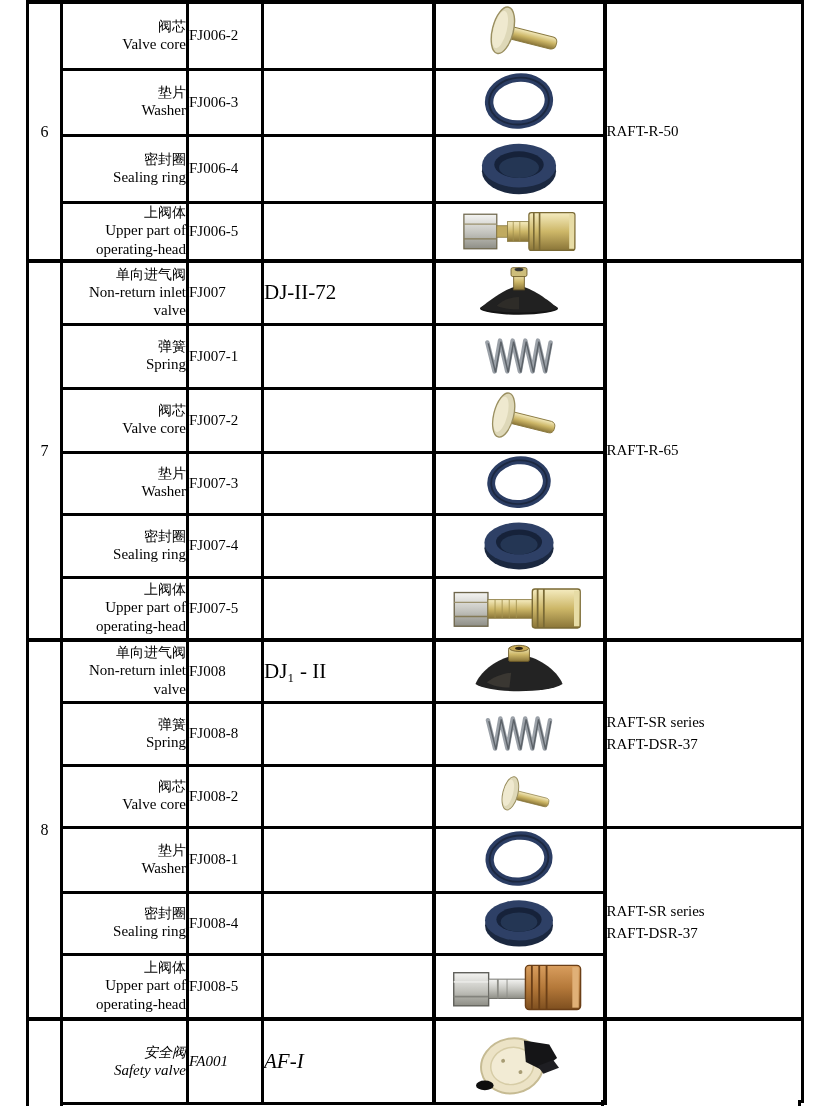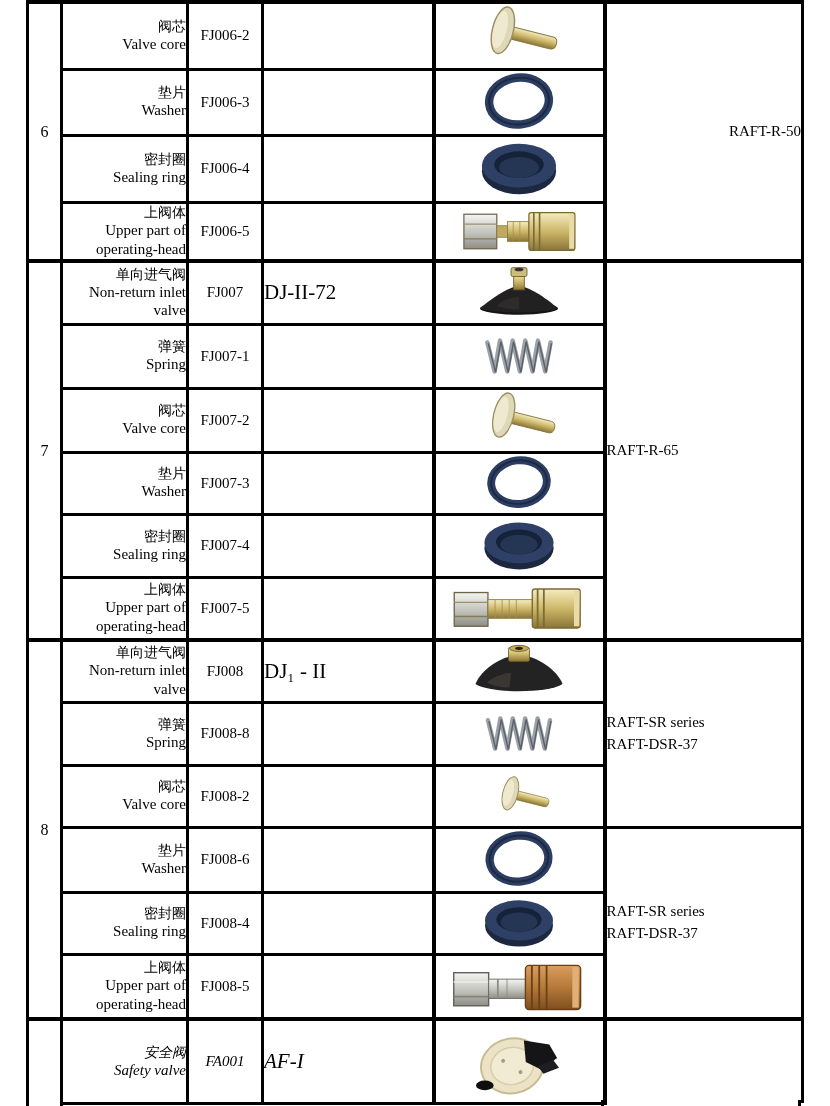--- a/index.html
+++ b/index.html
@@ -8,24 +8,24 @@
   #parts-table{position:absolute;left:26px;top:0;width:775px;border-collapse:collapse;table-layout:fixed;}
   #parts-table td{border:3px solid #000;vertical-align:middle;padding:0;overflow:hidden;background:#fff;}
   #parts-table tr.sec-top td{border-top-width:4px;}
   #parts-table td.img-cell{border-left-width:4px;border-right-width:4px;text-align:center;}
   #parts-table td.no-bottom{border-bottom:none;}
   .num-cell{text-align:center;font-size:16px;}
   .num-cell.v-top{vertical-align:top;padding-top:42px;}
   .name-cell{text-align:right;line-height:1.22;}
   .name-cn{font-size:14px;}
   .name-en{font-size:15px;}
-  .code-cell{font-size:15px;padding-left:4px;text-align:center;margin-left:24px;}
+  .code-cell{font-size:15px;padding-left:4px;text-align:left;margin-left:24px;}
   .model-cell{font-size:21px;padding-left:5px;text-align:left;}
   .series-cell{font-size:15px;padding-left:3px;text-align:left;line-height:1.45;}
-  .series-cell.v-top{vertical-align:top;padding-top:44px;text-align:right;}
+  .series-cell.v-top{vertical-align:top;padding-top:44px;}
   .img-cell svg{display:block;margin:0 auto;}
   .stub{position:absolute;width:3px;height:6px;background:#000;}
 </style>
 </head>
 <body>
 
 <div id="page">
   <table id="parts-table">
     <colgroup>
       <col style="width:34px">
@@ -493,21 +493,21 @@
                 <ellipse cx="65" cy="26" rx="7" ry="20" fill="#efe9cf"></ellipse>
               </g>
             </svg>
           </td>
         </tr>
         <tr style="height: 65px;">
           <td class="name-cell">
             <div class="name-cn">垫片</div>
             <div class="name-en">Washer</div>
           </td>
-          <td class="code-cell">FJ008-6</td>
+          <td class="code-cell">FJ008-1</td>
           <td class="model-cell"></td>
           <td class="img-cell">
             <svg width="166" height="57" viewBox="0 0 170 62" preserveAspectRatio="xMidYMid meet">
               <defs>
                 <linearGradient id="br14" x1="0" y1="0" x2="0" y2="1">
                   <stop offset="0" stop-color="#f5ecc0"></stop>
                   <stop offset=".5" stop-color="#cdb768"></stop>
                   <stop offset="1" stop-color="#8a7538"></stop>
                 </linearGradient>
                 <linearGradient id="st14" x1="0" y1="0" x2="0" y2="1">

